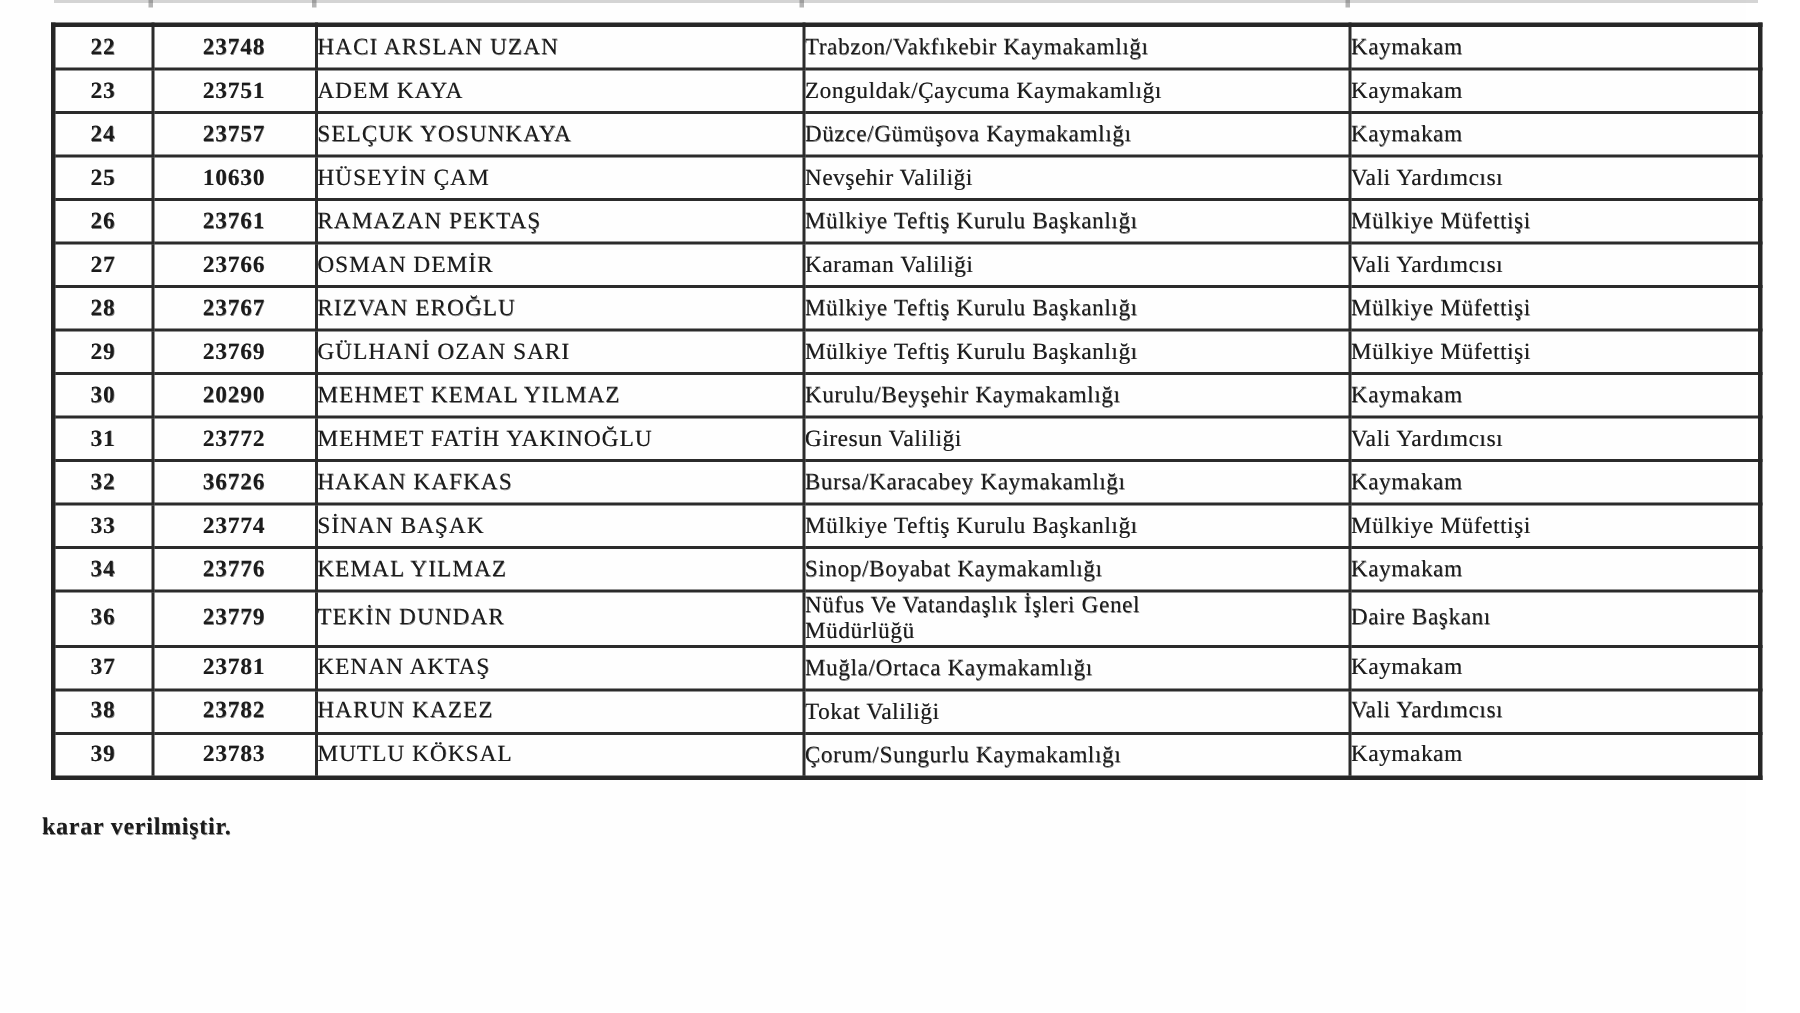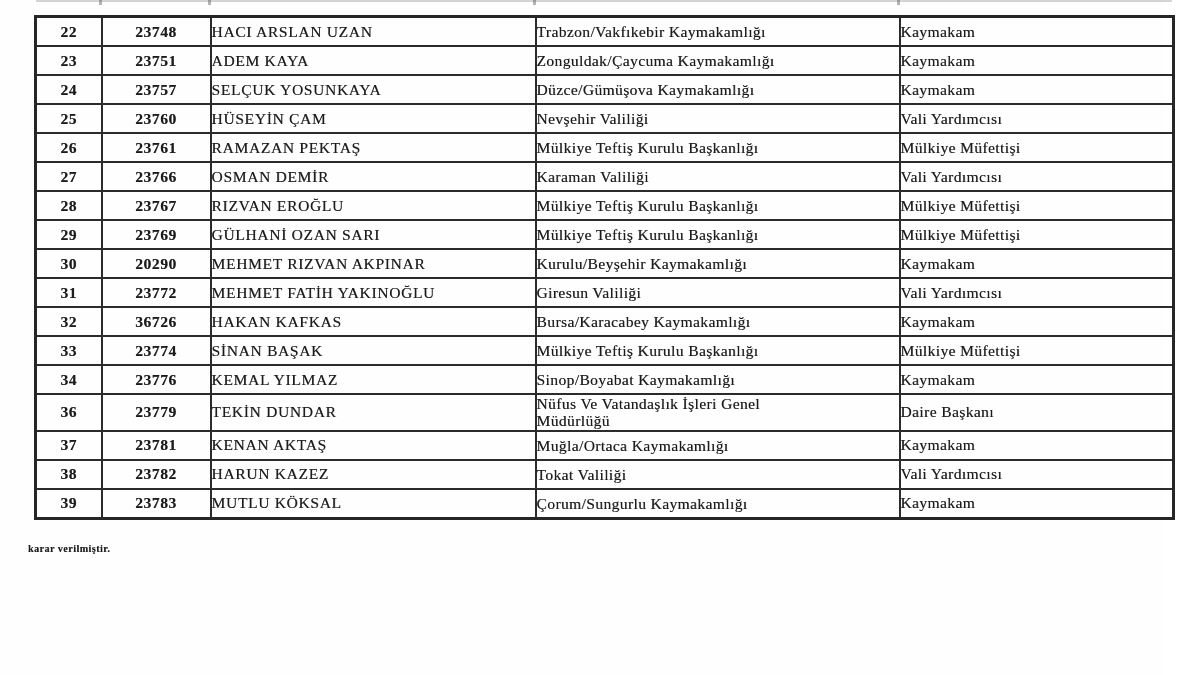--- a/index.html
+++ b/index.html
@@ -69,21 +69,21 @@
     letter-spacing: 0.4px;
   }
   td.col-title {
     padding-left: 9px;
     letter-spacing: 0.4px;
   }
   .footer-note {
     position: absolute;
     left: 28px;
     top: 543px;
-    font-size: 10px;
+    font-size: 16px;
     font-weight: bold;
     color: #1b1b1b;
     letter-spacing: 0.5px;
     text-shadow: 0.35px 0.35px 0 rgba(30,30,30,0.5);
   }
 </style>
 </head>
 <body>
 
 <div class="page">
@@ -119,21 +119,21 @@
         </tr>
         <tr>
           <td class="col-no">24</td>
           <td class="col-reg">23757</td>
           <td class="col-name">SELÇUK YOSUNKAYA</td>
           <td class="col-duty">Düzce/Gümüşova Kaymakamlığı</td>
           <td class="col-title">Kaymakam</td>
         </tr>
         <tr>
           <td class="col-no">25</td>
-          <td class="col-reg">23760</td>
+          <td class="col-reg">10630</td>
           <td class="col-name">HÜSEYİN ÇAM</td>
           <td class="col-duty">Nevşehir Valiliği</td>
           <td class="col-title">Vali Yardımcısı</td>
         </tr>
         <tr>
           <td class="col-no">26</td>
           <td class="col-reg">23761</td>
           <td class="col-name">RAMAZAN PEKTAŞ</td>
           <td class="col-duty">Mülkiye Teftiş Kurulu Başkanlığı</td>
           <td class="col-title">Mülkiye Müfettişi</td>
@@ -155,21 +155,21 @@
         <tr>
           <td class="col-no">29</td>
           <td class="col-reg">23769</td>
           <td class="col-name">GÜLHANİ OZAN SARI</td>
           <td class="col-duty">Mülkiye Teftiş Kurulu Başkanlığı</td>
           <td class="col-title">Mülkiye Müfettişi</td>
         </tr>
         <tr>
           <td class="col-no">30</td>
           <td class="col-reg">20290</td>
-          <td class="col-name">MEHMET RIZVAN AKPINAR</td>
+          <td class="col-name">MEHMET KEMAL YILMAZ</td>
           <td class="col-duty">Kurulu/Beyşehir Kaymakamlığı</td>
           <td class="col-title">Kaymakam</td>
         </tr>
         <tr>
           <td class="col-no">31</td>
           <td class="col-reg">23772</td>
           <td class="col-name">MEHMET FATİH YAKINOĞLU</td>
           <td class="col-duty">Giresun Valiliği</td>
           <td class="col-title">Vali Yardımcısı</td>
         </tr>

